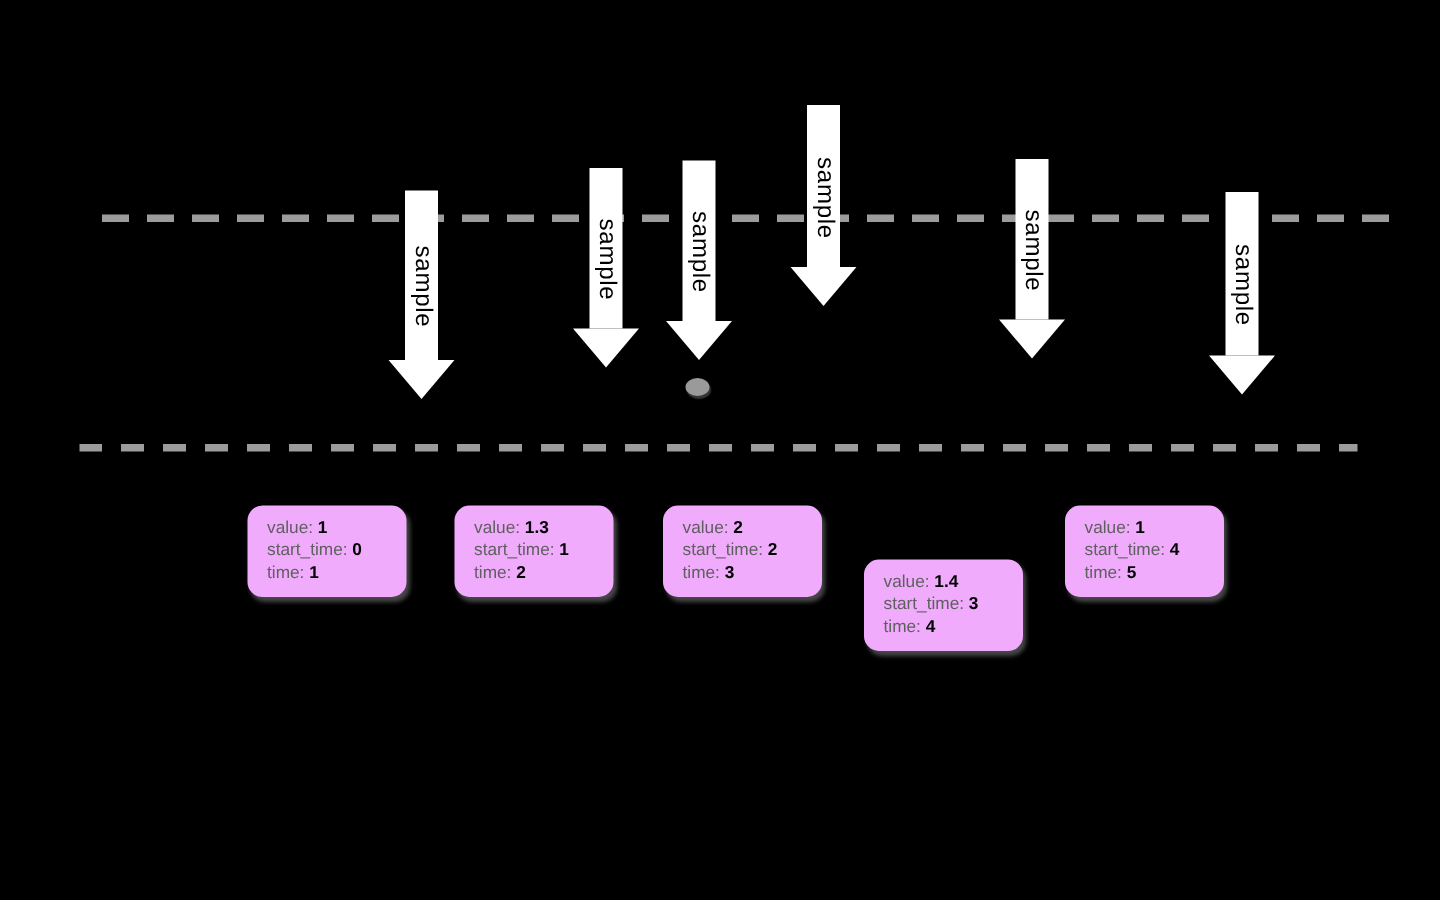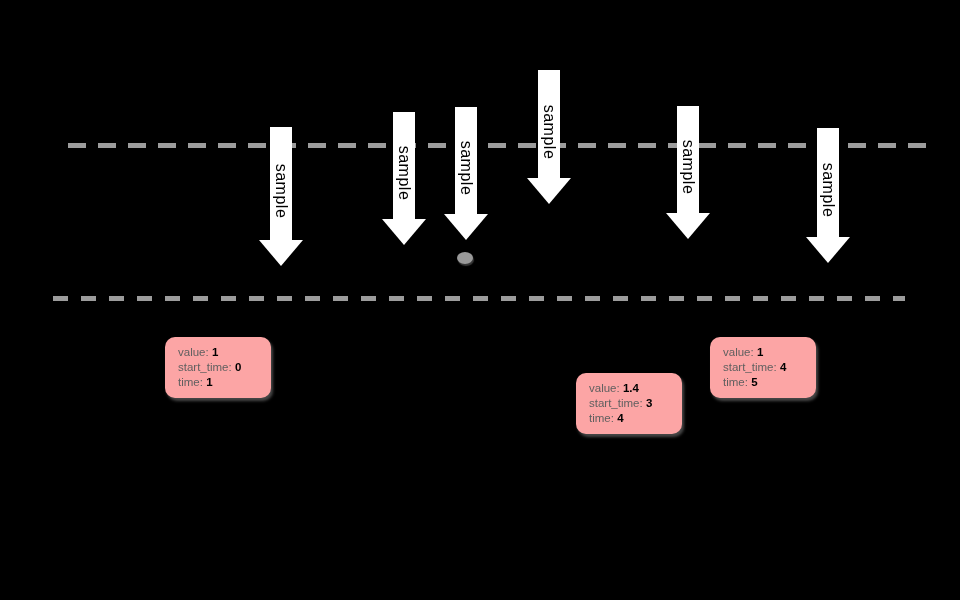--- a/index.html
+++ b/index.html
@@ -20,21 +20,21 @@
     border-left:22px solid transparent;border-right:22px solid transparent;
     border-top:26px solid #fff;}
   .arrow .arrow-label{position:absolute;left:50%;top:46%;
     transform:translate(-50%,-50%) rotate(90deg);
     font-size:16px;color:#000;white-space:nowrap;letter-spacing:.5px;}
   
   .dot{position:absolute;left:457px;top:252px;width:16px;height:12px;
     border-radius:50%;background:#9a9a9a;box-shadow:1px 2px 1px rgba(70,70,70,.8);}
   
   .sample-box{position:absolute;top:337px;width:106px;height:61px;box-sizing:border-box;
-    background:#fca5a5;border-radius:10px;padding:8px 6px 0 13px;
+    background:#f0abfc;border-radius:10px;padding:8px 6px 0 13px;
     box-shadow:2px 3px 3px rgba(130,130,130,.55);
     font-size:11.5px;line-height:15px;color:#5f5f5f;}
   .sample-box .val{color:#000;font-weight:bold;}
   .b1{left:165px;} .b2{left:303px;} .b3{left:442px;} .b4{left:576px;margin-top:36px;} .b5{left:710px;}
 </style>
 </head>
 <body>
 
 <div class="canvas">
 
@@ -78,21 +78,31 @@
   </div>
 
   <div class="dot"></div>
 
   <div class="sample-box b1">
     <div><span>value:</span> <span class="val">1</span></div>
     <div><span>start_time:</span> <span class="val">0</span></div>
     <div><span>time:</span> <span class="val">1</span></div>
   </div>
 
+  <div class="sample-box b2">
+    <div><span>value:</span> <span class="val">1.3</span></div>
+    <div><span>start_time:</span> <span class="val">1</span></div>
+    <div><span>time:</span> <span class="val">2</span></div>
+  </div>
 
+  <div class="sample-box b3">
+    <div><span>value:</span> <span class="val">2</span></div>
+    <div><span>start_time:</span> <span class="val">2</span></div>
+    <div><span>time:</span> <span class="val">3</span></div>
+  </div>
 
   <div class="sample-box b4">
     <div><span>value:</span> <span class="val">1.4</span></div>
     <div><span>start_time:</span> <span class="val">3</span></div>
     <div><span>time:</span> <span class="val">4</span></div>
   </div>
 
   <div class="sample-box b5">
     <div><span>value:</span> <span class="val">1</span></div>
     <div><span>start_time:</span> <span class="val">4</span></div>

